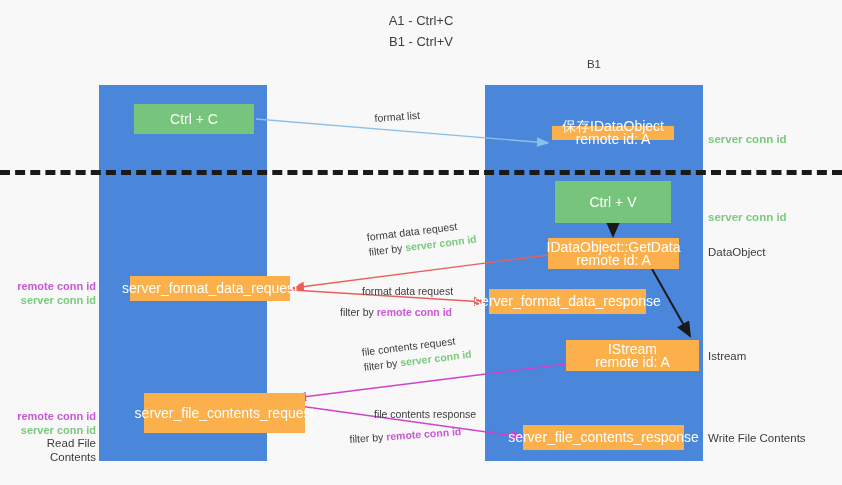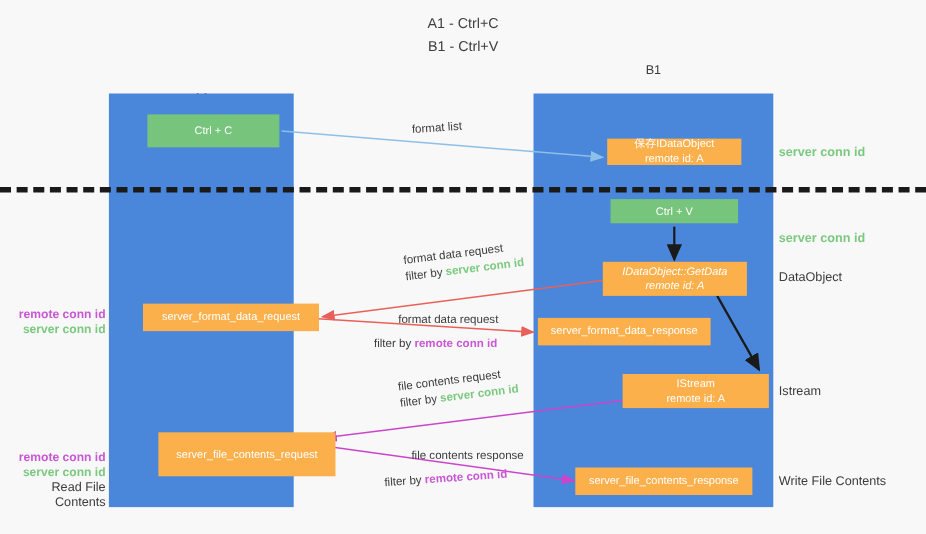--- a/index.html
+++ b/index.html
@@ -50,21 +50,21 @@
   }
 
   
   .node {
     position: absolute;
     display: flex;
     align-items: center;
     justify-content: center;
     text-align: center;
     color: #ffffff;
-    font-size: 10px;
+    font-size: 14px;
     line-height: 13px;
     box-sizing: border-box;
     white-space: pre-line;
   }
   .node.green { background: #77c47c; }
   .node.orange { background: #fbb04c; }
 
   
   .side-label {
     font-size: 11.5px;
@@ -154,26 +154,26 @@
 
     <line x1="566" y1="364" x2="295" y2="398" stroke="#cc44cc" stroke-width="1.4" marker-end="url(#ah-mag)"></line>
 
     <line x1="285" y1="404" x2="522" y2="437" stroke="#cc44cc" stroke-width="1.4" marker-end="url(#ah-mag)"></line>
   </svg>
 
   <div class="abs dashed-line"></div>
 
   <div class="node green" style="left:134px; top:104px; width:120px; height:30px;">Ctrl + C</div>
 
-  <div class="node orange" style="left:552px; top:126px; width:122px; height:24px;">保存IDataObject
+  <div class="node orange" style="left:552px; top:126px; width:122px; height:14px;">保存IDataObject
 remote id: A</div>
 
-  <div class="node green" style="left:555px; top:181px; width:116px; height:22px;">Ctrl + V</div>
-
-  <div class="node orange" style="left:548px; top:238px; width:131px; height:31px;font-style:italic;">IDataObject::GetData
+  <div class="node green" style="left:555px; top:181px; width:116px; height:42px;">Ctrl + V</div>
+
+  <div class="node orange" style="left:548px; top:238px; width:131px; height:31px;">IDataObject::GetData
 remote id: A</div>
 
   <div class="node orange" style="left:489px; top:289px; width:157px; height:25px;">server_format_data_response</div>
 
   <div class="node orange" style="left:130px; top:276px; width:160px; height:25px;">server_format_data_request</div>
 
   <div class="node orange" style="left:566px; top:340px; width:133px; height:31px;">IStream
 remote id: A</div>
 
   <div class="node orange" style="left:144px; top:393px; width:161px; height:40px;">server_file_contents_request</div>

